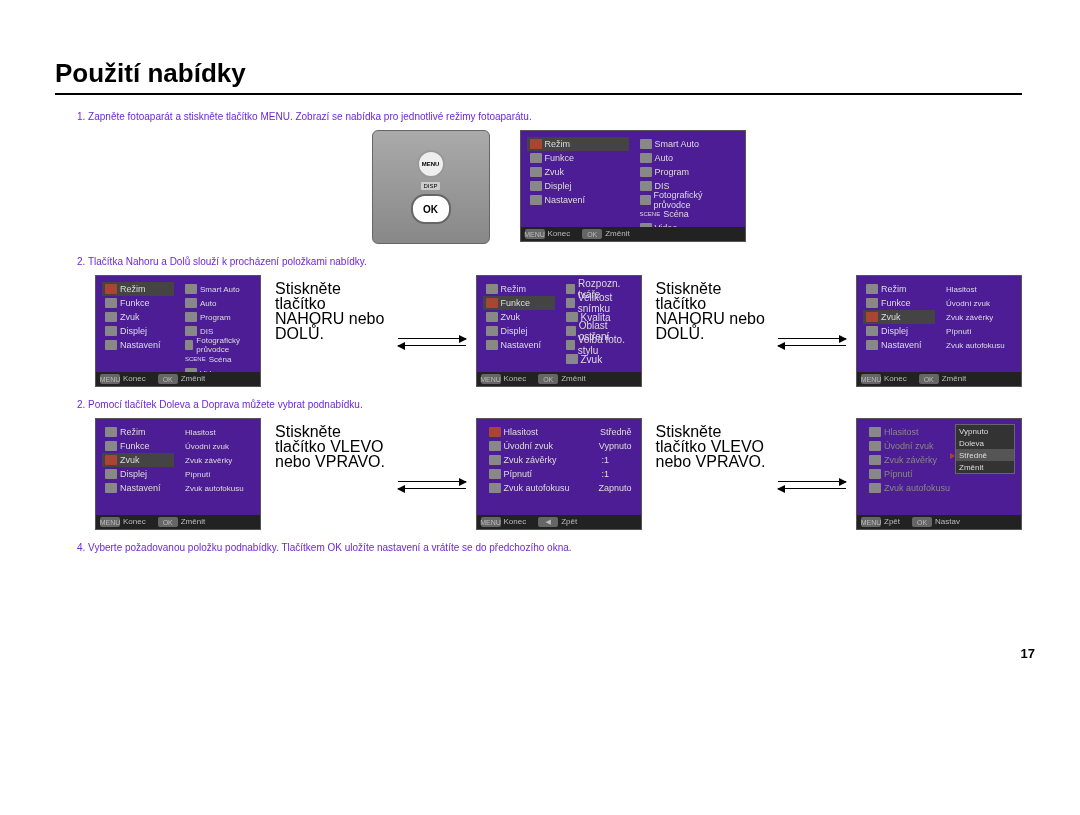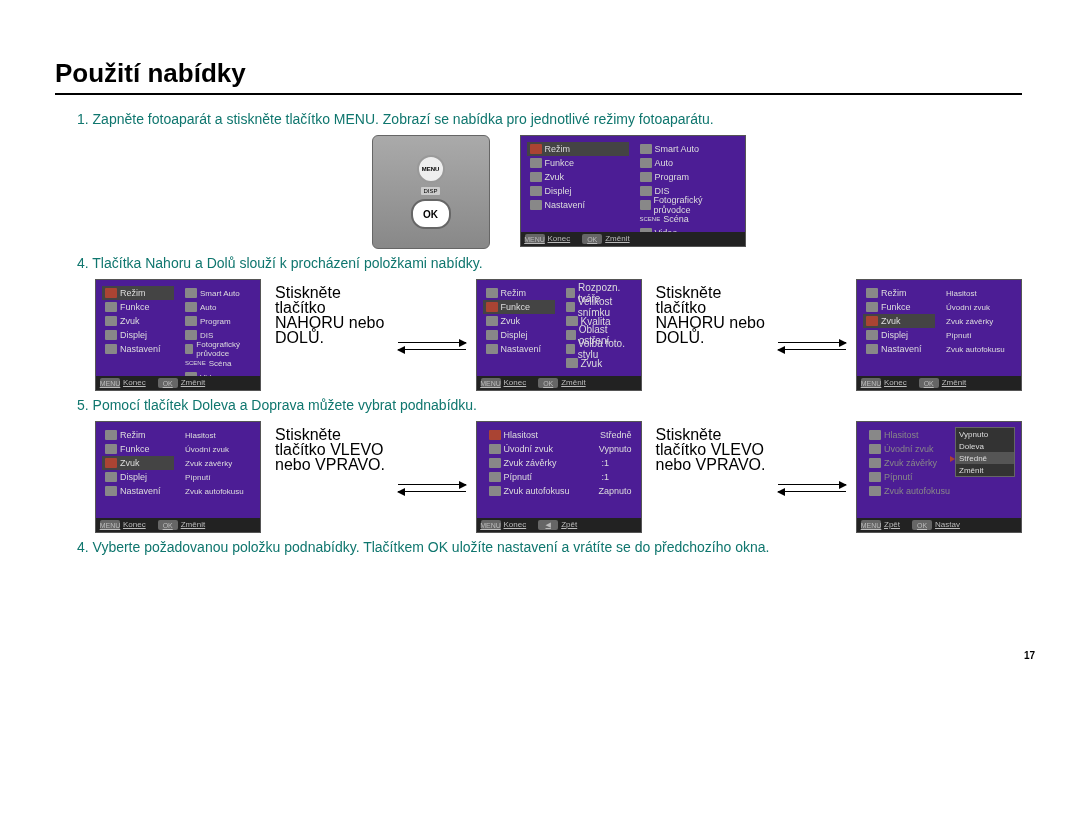--- a/index.html
+++ b/index.html
@@ -1,28 +1,28 @@
 <!DOCTYPE html>
 <html><head>
 <meta charset="utf-8">
 <style>
   html,body{margin:0;padding:0;background:#fff;font-family:Arial,Helvetica,sans-serif;}
   .page{width:1080px;height:679px;position:relative;padding:40px 58px 0 55px;box-sizing:border-box;}
   .title{font-size:26px;font-weight:bold;border-bottom:2px solid #000;padding-bottom:4px;margin:18px 0 16px;}
-  .step{font-size:14px;color:#0f766e;margin:0 0 8px 22px;}
-  .pagenum{position:absolute;right:45px;bottom:18px;font-size:10px;font-weight:bold;}
+  .step{font-size:10px;color:#6d28d9;margin:12px 0 8px 22px;}
+  .pagenum{position:absolute;right:45px;bottom:18px;font-size:13px;font-weight:bold;}
   .row{display:flex;align-items:flex-start;margin:6px 0 6px 40px;}
   .screen{background:#4c1d95;color:#ddd;font-size:9px;border:1px solid #555;box-sizing:border-box;padding:6px 6px 14px 6px;position:relative;}
   .sc-sm{width:168px;height:112px;}
   .sc-wide{width:226px;height:112px;}
   .sr{display:flex;align-items:center;height:14px;padding:0 3px;margin:0;}
   .sr.sel{background:#444;}
   .ic{width:12px;height:10px;margin-right:3px;display:inline-block;background:#888;border-radius:1px;}
   .ic.red{background:#a43;}
-  .foot{position:absolute;left:0;right:0;bottom:0;height:14px;background:#222;display:flex;font-size:8px;color:#bbb;text-decoration:underline;}
+  .foot{position:absolute;left:0;right:0;bottom:0;height:14px;background:#222;display:flex;font-size:8px;color:#bbb;}
   .fbtn{width:20px;height:10px;margin:2px 3px 0 4px;background:#666;border-radius:2px;display:flex;align-items:center;justify-content:center;font-size:7px;}
   .fspan{margin:2px 8px 0 0;}
   .cols{display:flex;}
   .col{flex:1;}
   .col.right{margin-left:8px;}
   .caption{font-size:16px;line-height:15px;margin:6px 6px 0 14px;width:118px;}
   .arrows{display:flex;flex-direction:column;align-items:center;margin-top:60px;}
   .arr-r,.arr-l{width:68px;height:0;border-top:1.5px solid #000;position:relative;margin:3px 0;}
   .arr-r::after{content:"";position:absolute;right:-1px;top:-4px;border-left:8px solid #000;border-top:4px solid transparent;border-bottom:4px solid transparent;}
   .arr-l::after{content:"";position:absolute;left:-1px;top:-4px;border-right:8px solid #000;border-top:4px solid transparent;border-bottom:4px solid transparent;}
@@ -109,21 +109,21 @@
       </div>
       <div class="foot">
           <span class="fbtn">MENU</span>
           <span class="fspan">Konec</span>
           <span class="fbtn">OK</span>
           <span class="fspan">Změnit</span>
         </div>
     </div>
   </div>
 
-  <div class="step">4. Tlačítka Nahoru a Dolů slouží k procházení položkami nabídky.</div>
+  <div class="step">2. Tlačítka Nahoru a Dolů slouží k procházení položkami nabídky.</div>
 
   <div class="row">
 
     <div class="screen sc-sm">
       <div class="cols">
         <div class="col">
           <div class="sr sel">
               <span class="ic red"></span>
               <span>Režim</span>
             </div>
@@ -296,21 +296,21 @@
       </div>
       <div class="foot">
           <span class="fbtn">MENU</span>
           <span class="fspan">Konec</span>
           <span class="fbtn">OK</span>
           <span class="fspan">Změnit</span>
         </div>
     </div>
   </div>
 
-  <div class="step">5. Pomocí tlačítek Doleva a Doprava můžete vybrat podnabídku.</div>
+  <div class="step">2. Pomocí tlačítek Doleva a Doprava můžete vybrat podnabídku.</div>
 
   <div class="row">
 
     <div class="screen sc-sm">
       <div class="cols">
         <div class="col">
           <div class="sr">
               <span class="ic"></span>
               <span>Režim</span>
             </div>

